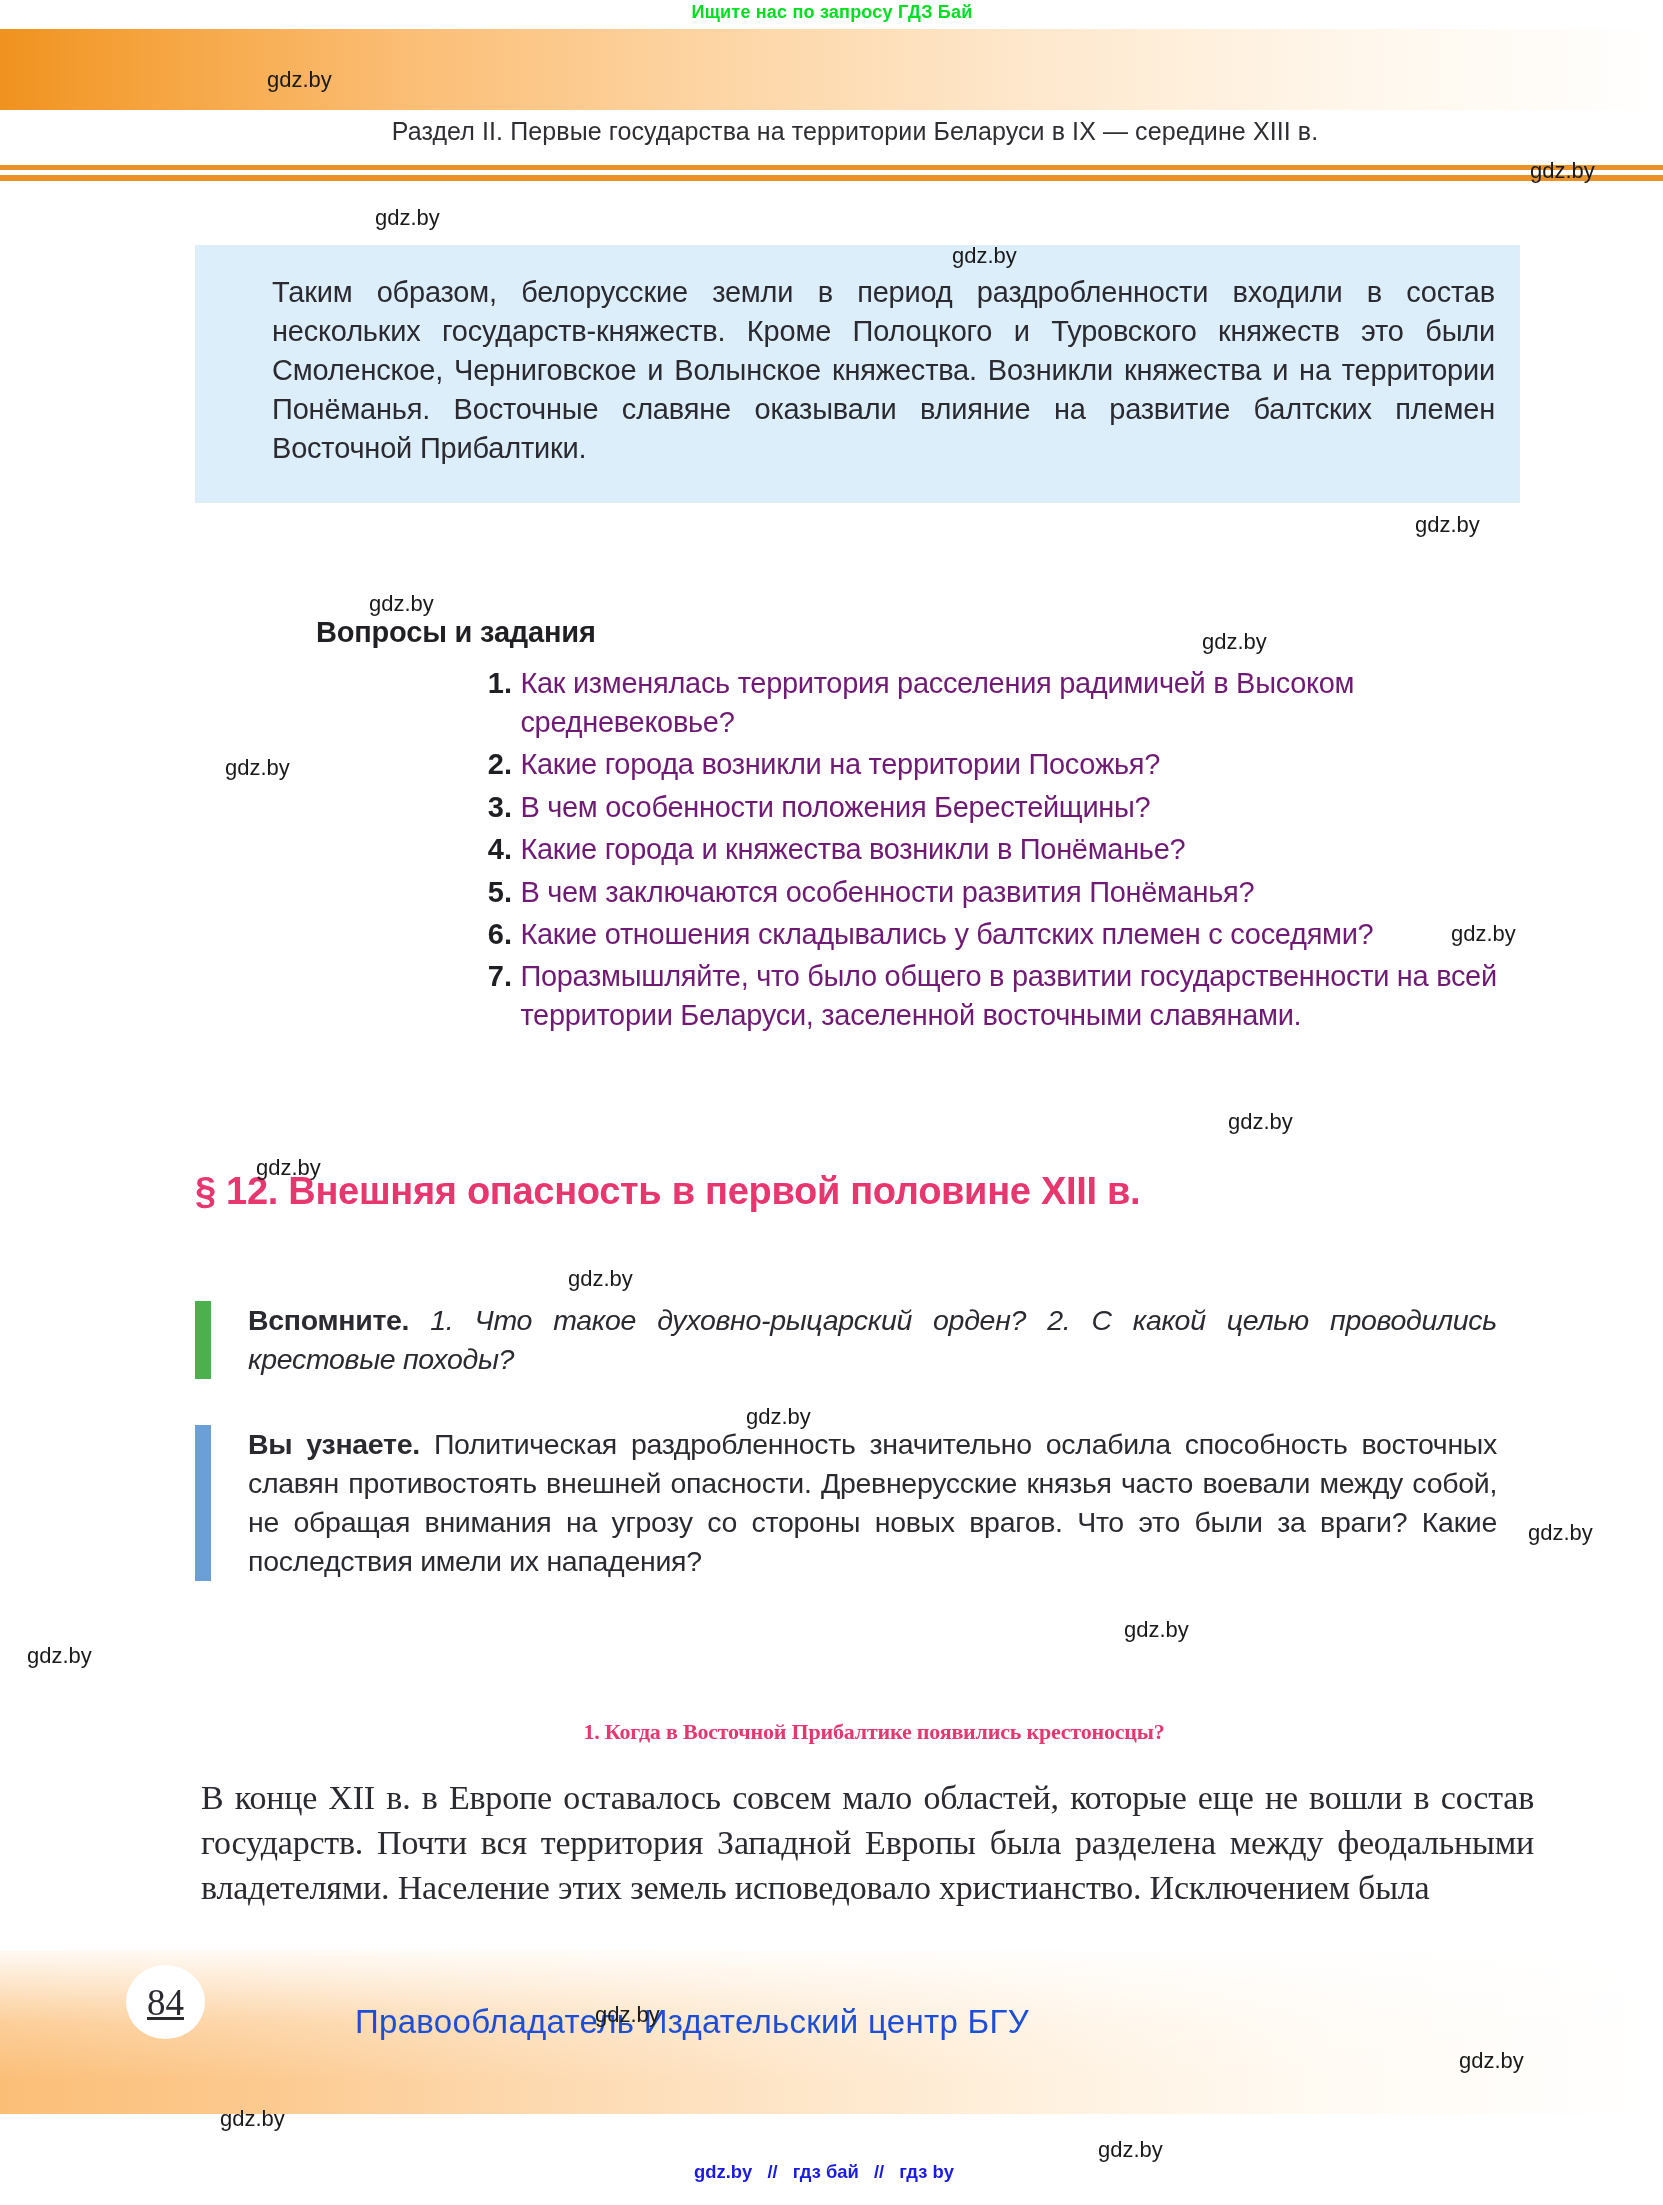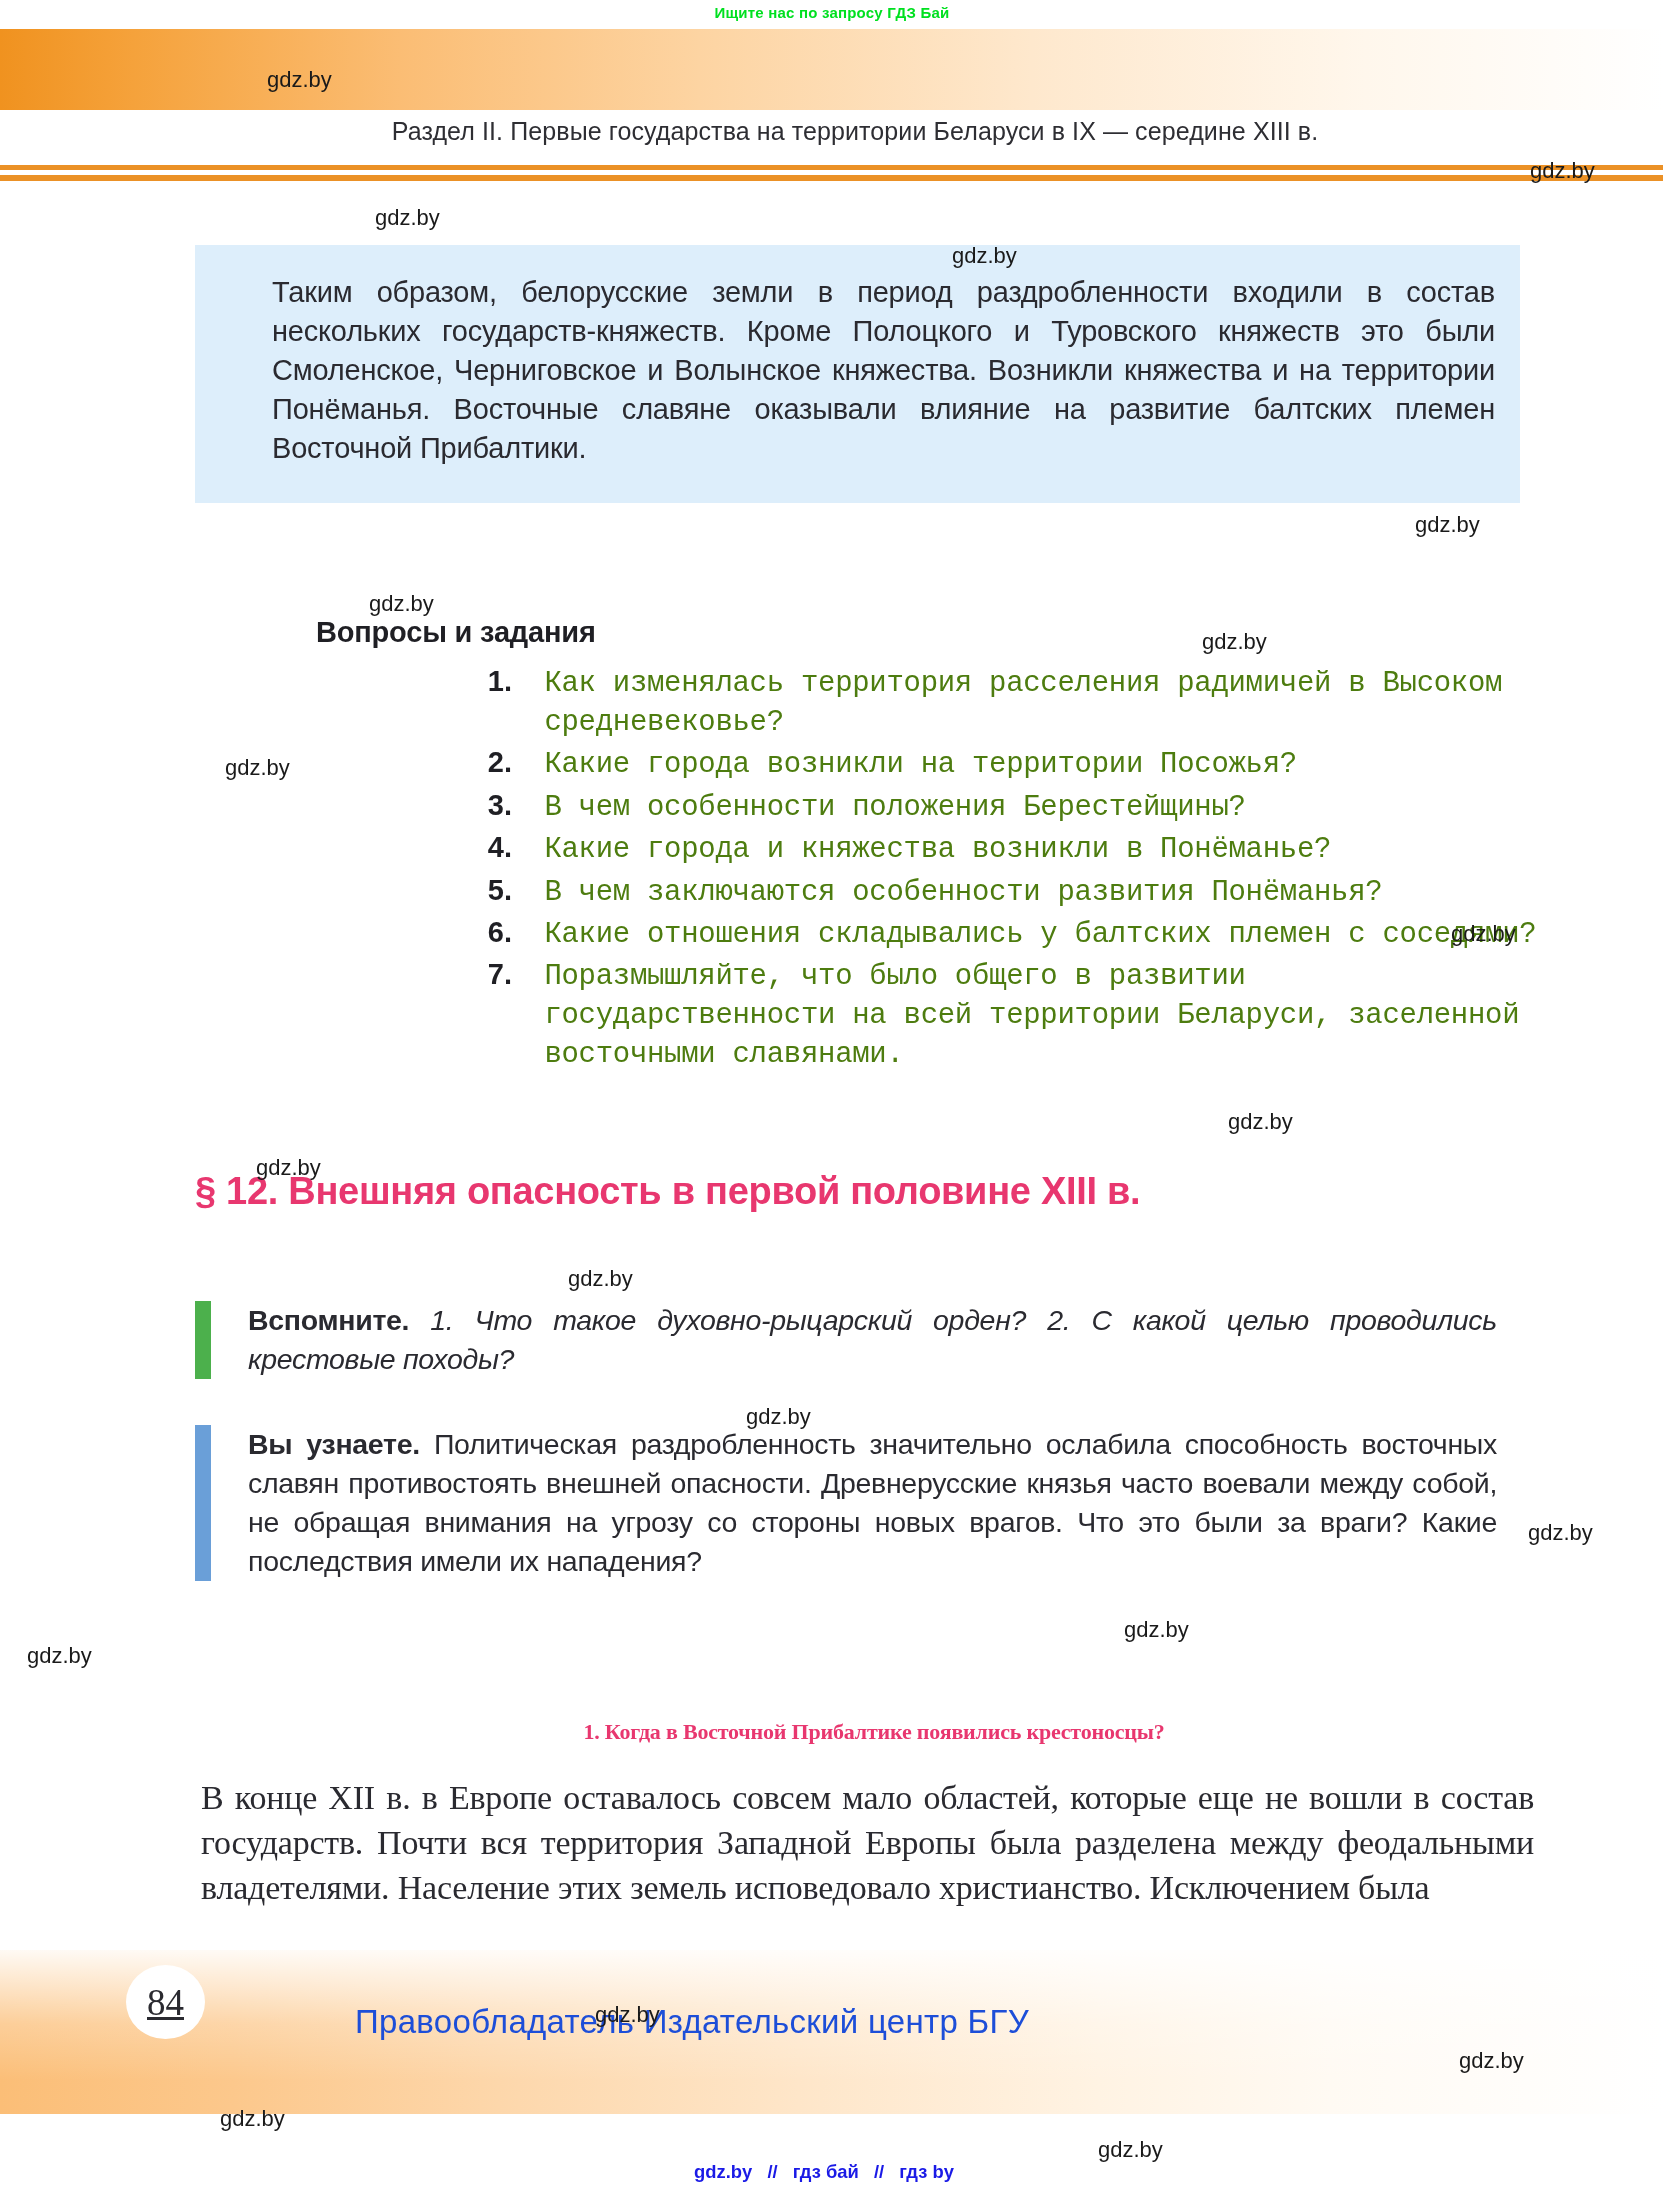--- a/index.html
+++ b/index.html
@@ -20,21 +20,21 @@
 
   
   .promo-strip {
     position: absolute;
     top: 0; left: 0;
     width: 1664px;
     height: 28.5px;
     text-align: center;
     font-family: "Liberation Sans", sans-serif;
     font-weight: bold;
-    font-size: 15px;
+    font-size: 18px;
     color: #00e020;
     line-height: 25px;
     letter-spacing: 0.2px;
   }
 
   
   .header-band {
     position: absolute;
     top: 28.5px; left: 0;
     width: 1664px;
@@ -132,27 +132,26 @@
     text-align: right;
     margin-right: 8.4px;
     margin-left: 277px;
     font-family: "Liberation Sans", sans-serif;
     font-weight: bold;
     font-size: 29px;
     color: #1f1f24;
   }
   .q-text {
     flex: 1 1 auto;
-    font-family: Liberation Mono, monospace;
+    font-family: Liberation Sans, sans-serif;
     font-size: 29px;
     line-height: 39px;
-    color: #4d7c0f;
+    color: #701a75;
     letter-spacing: -0.3px;
     max-width: 1166px;
-    margin-left: 24px;
   }
 
   
   .section-heading {
     position: absolute;
     top: 1170px;
     left: 195px;
     width: 1358px;
     font-family: "Liberation Sans", sans-serif;
     font-weight: bold;

